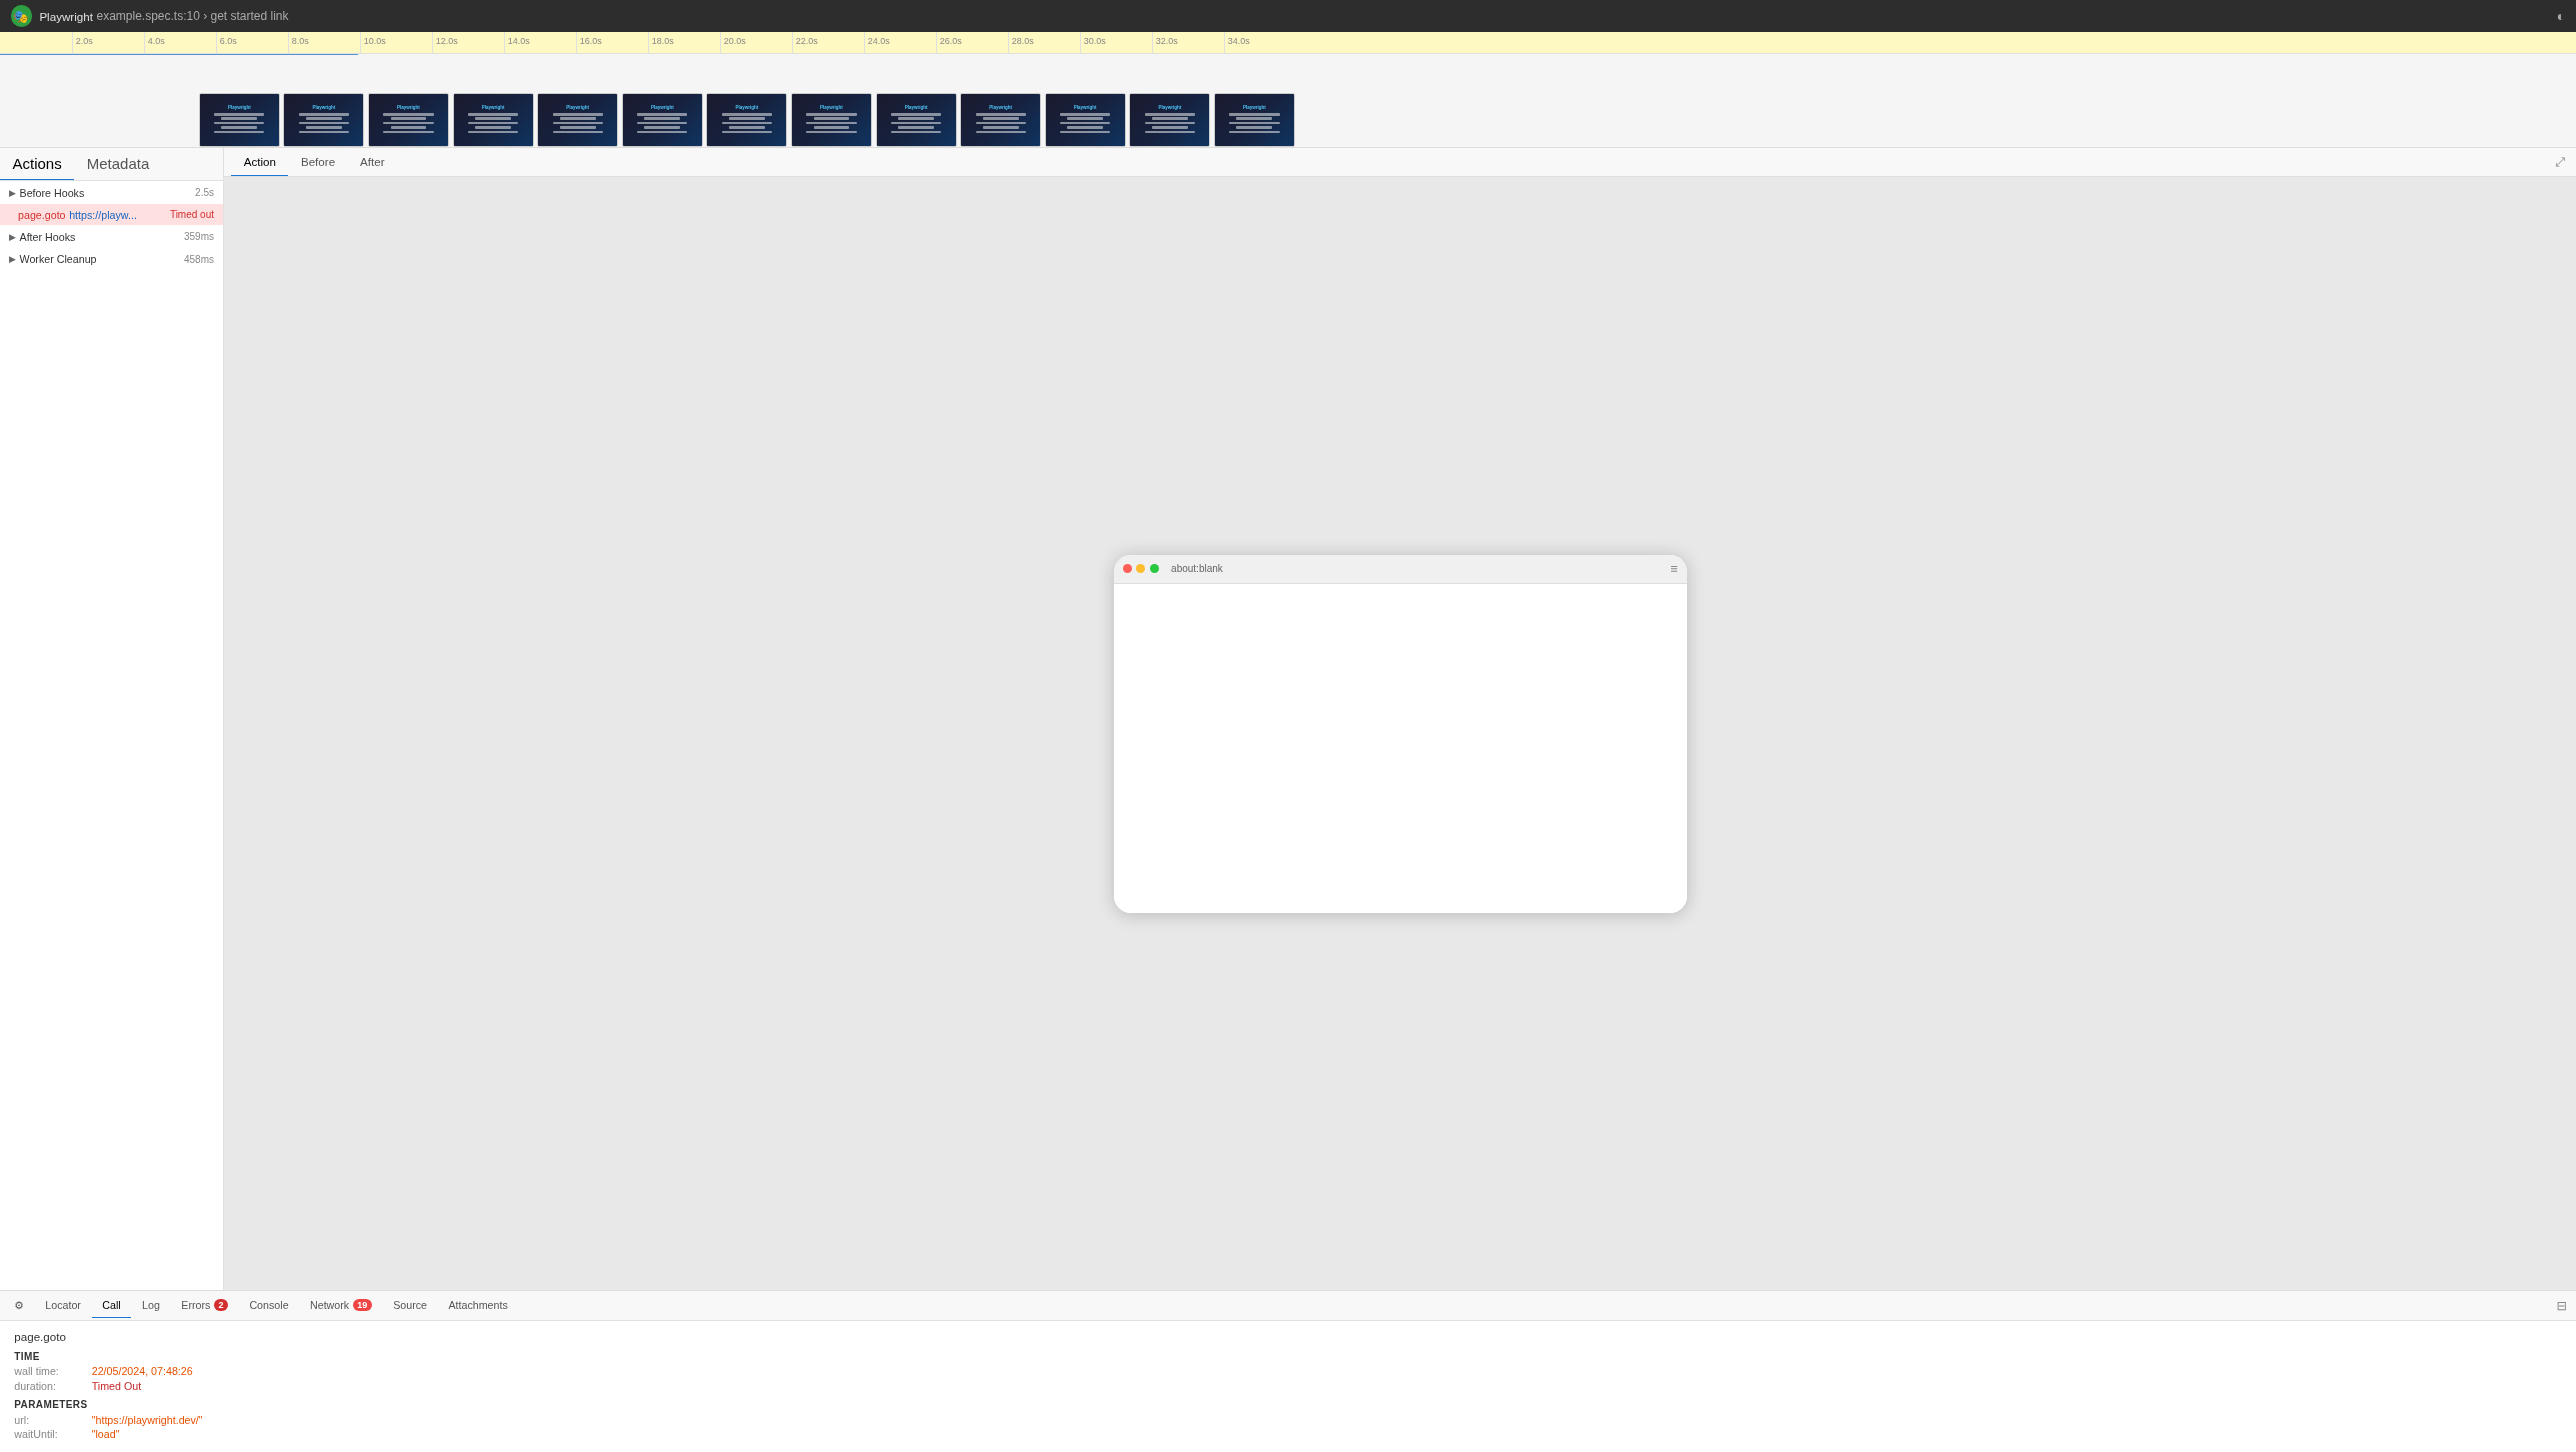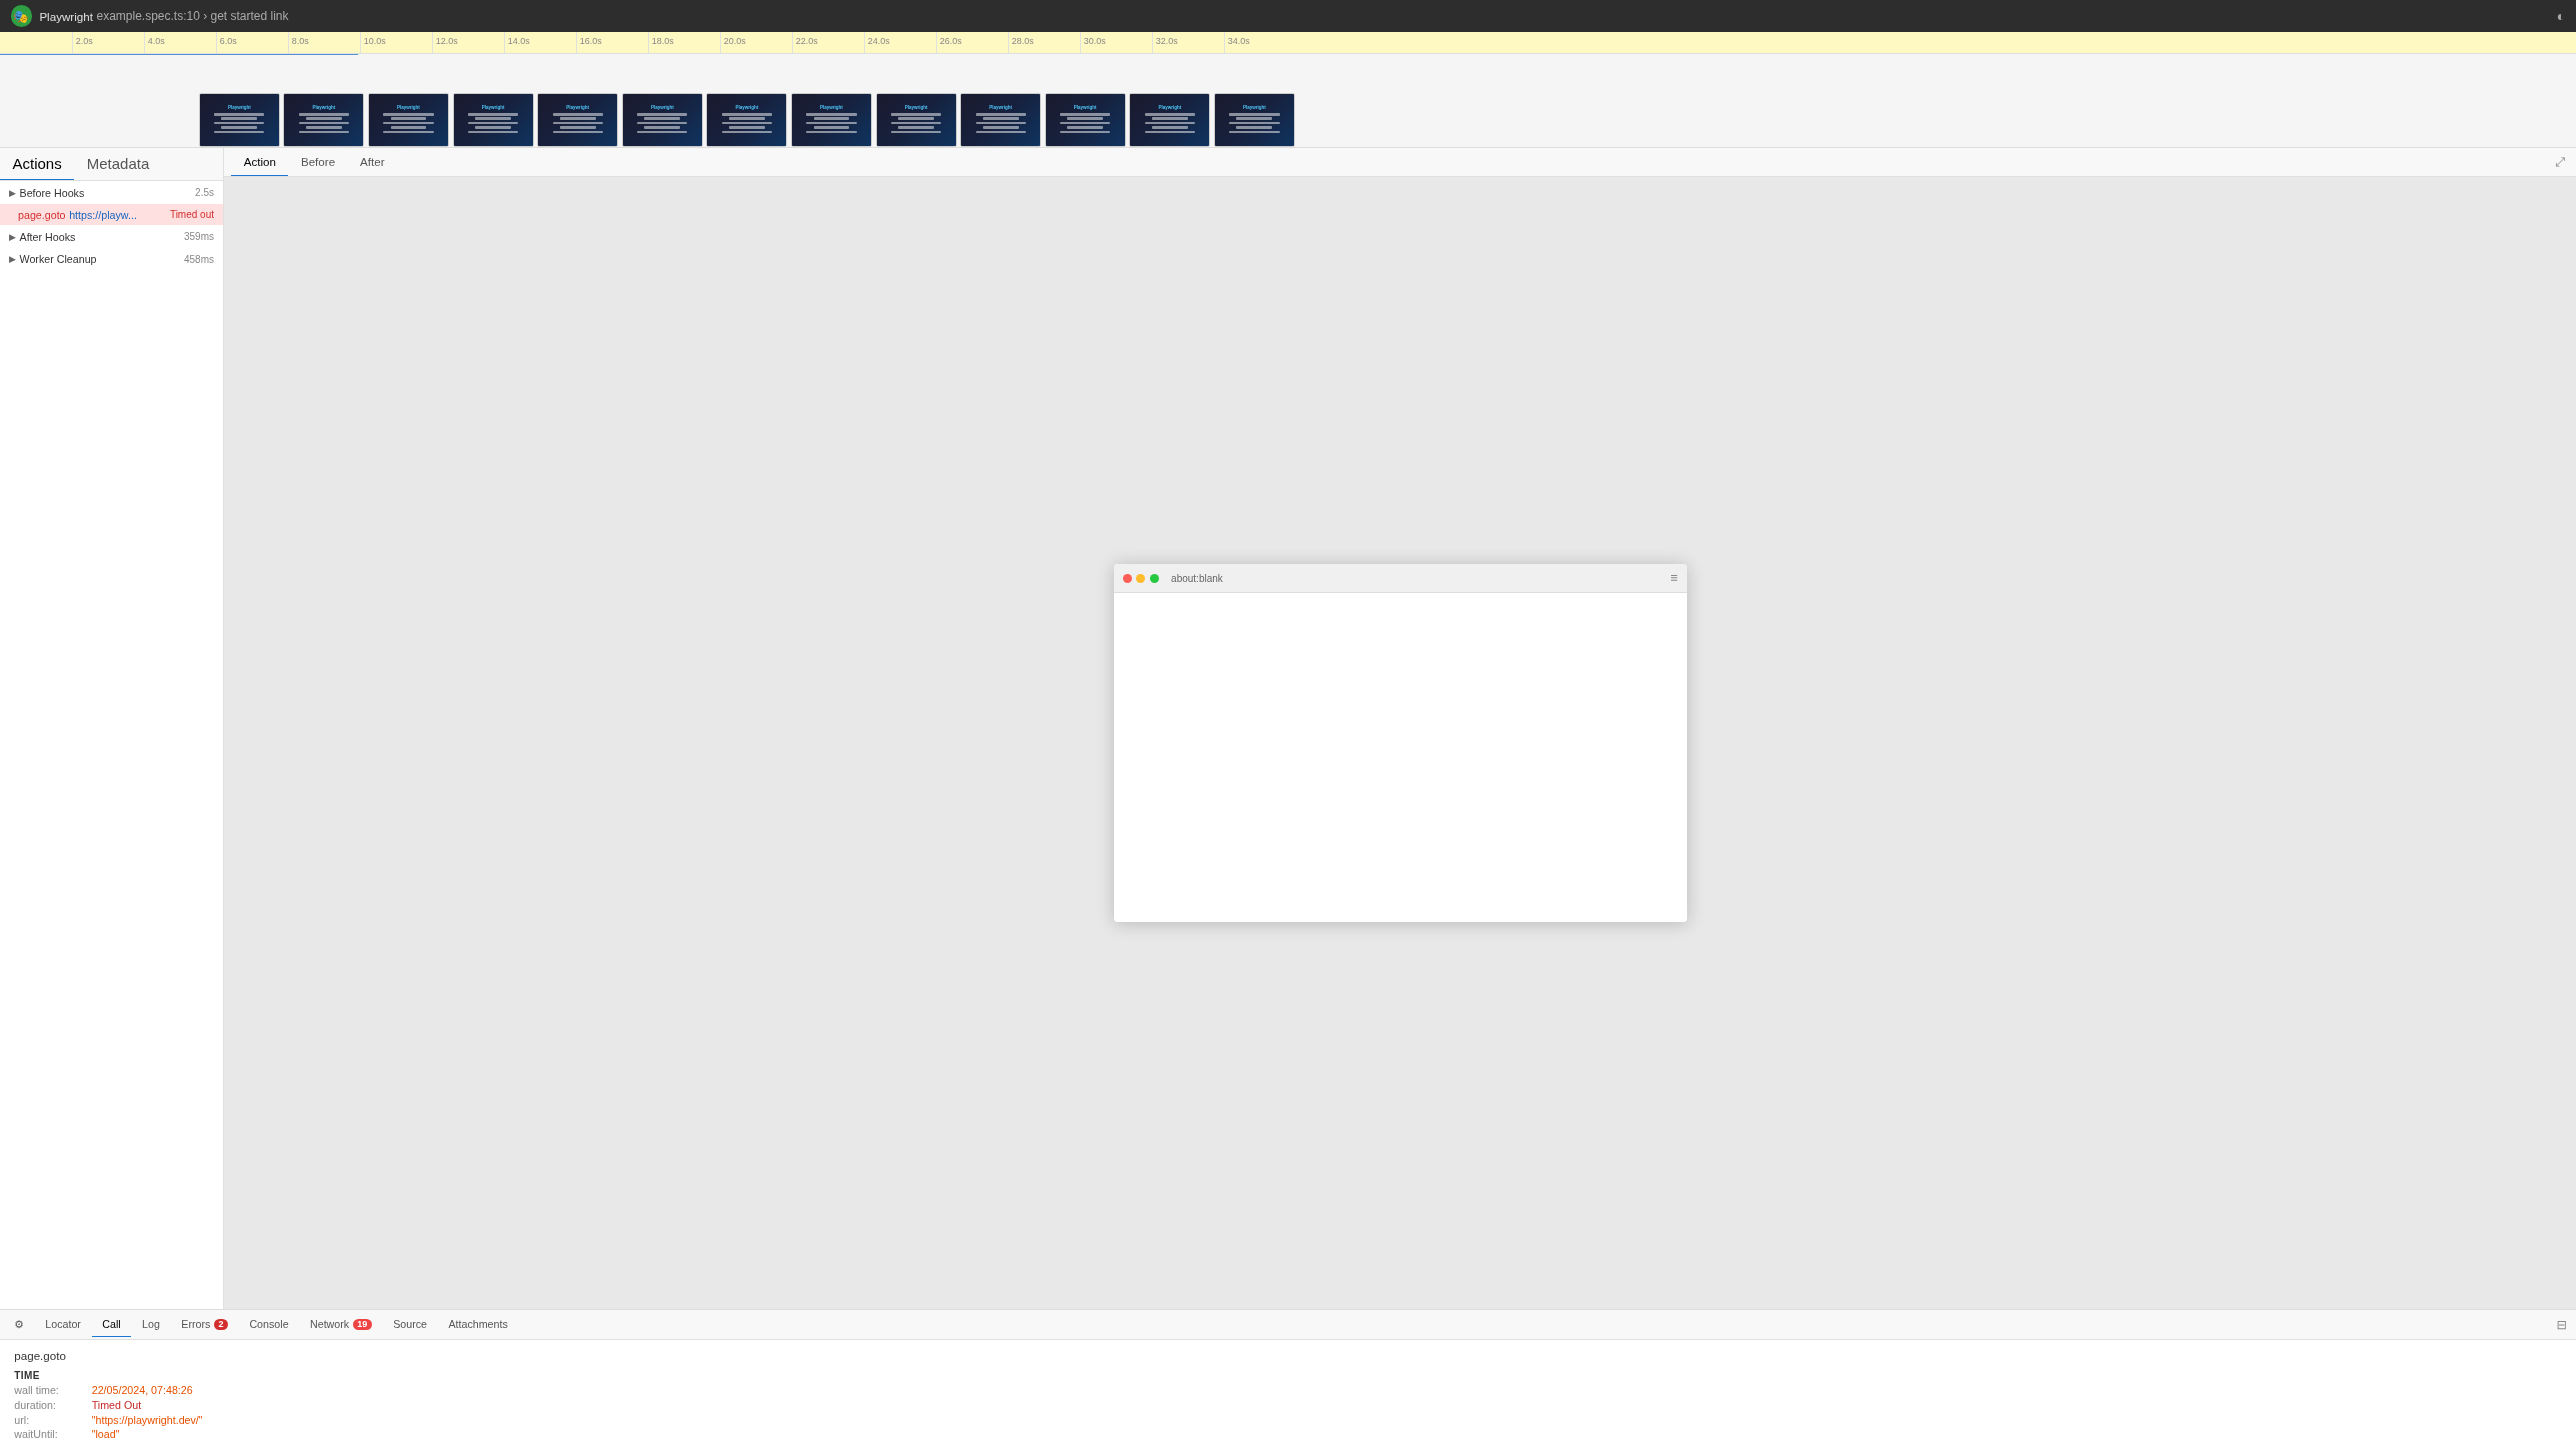--- a/index.html
+++ b/index.html
@@ -100,21 +100,21 @@
     }
     .right-tab.active { color: #000; border-bottom: 1.8px solid #1976d2; }
     .right-tab-spacer { flex: 1; }
     .right-tab-icon { color: #888; cursor: pointer; padding: 3.6px; font-size: 12.5px; }
 
     .preview-area {
       flex: 1; display: flex; align-items: center; justify-content: center;
       background: #e8e8e8; overflow: hidden;
     }
     .browser-preview {
-      width: 573px; height: 358px; background: #ffffff; border-radius: 4px;
+      width: 573px; height: 358px; background: #ffffff; border-radius: 17px;
       box-shadow: 0 1.8px 18px rgba(0,0,0,0.2); overflow: hidden; display: flex; flex-direction: column;
     }
     .browser-toolbar {
       display: flex; align-items: center; background: #f0f0f0; padding: 5.4px 9px;
       border-bottom: 0.9px solid #ddd; height: 29px;
     }
     .browser-dots { display: flex; gap: 4.5px; margin-right: 9px; }
     .dot { width: 9px; height: 9px; border-radius: 50%; }
     .dot-red { background: #ff5f57; }
     .dot-yellow { background: #ffbd2e; }
@@ -411,20 +411,21 @@
     <div class="call-label">page.goto</div>
     <div class="section-header">TIME</div>
     <div class="detail-row">
       <span class="detail-key">wall time:</span>
       <span class="detail-val-orange">22/05/2024, 07:48:26</span>
     </div>
     <div class="detail-row">
       <span class="detail-key">duration:</span>
       <span class="detail-val-red">Timed Out</span>
     </div>
+    <div class="section-header">PARAMETERS</div>
     <div class="detail-row">
       <span class="detail-key">url:</span>
       <span class="detail-val-orange">"https://playwright.dev/"</span>
     </div>
     <div class="detail-row">
       <span class="detail-key">waitUntil:</span>
       <span class="detail-val-orange">"load"</span>
     </div>
   </div>
 </div>

